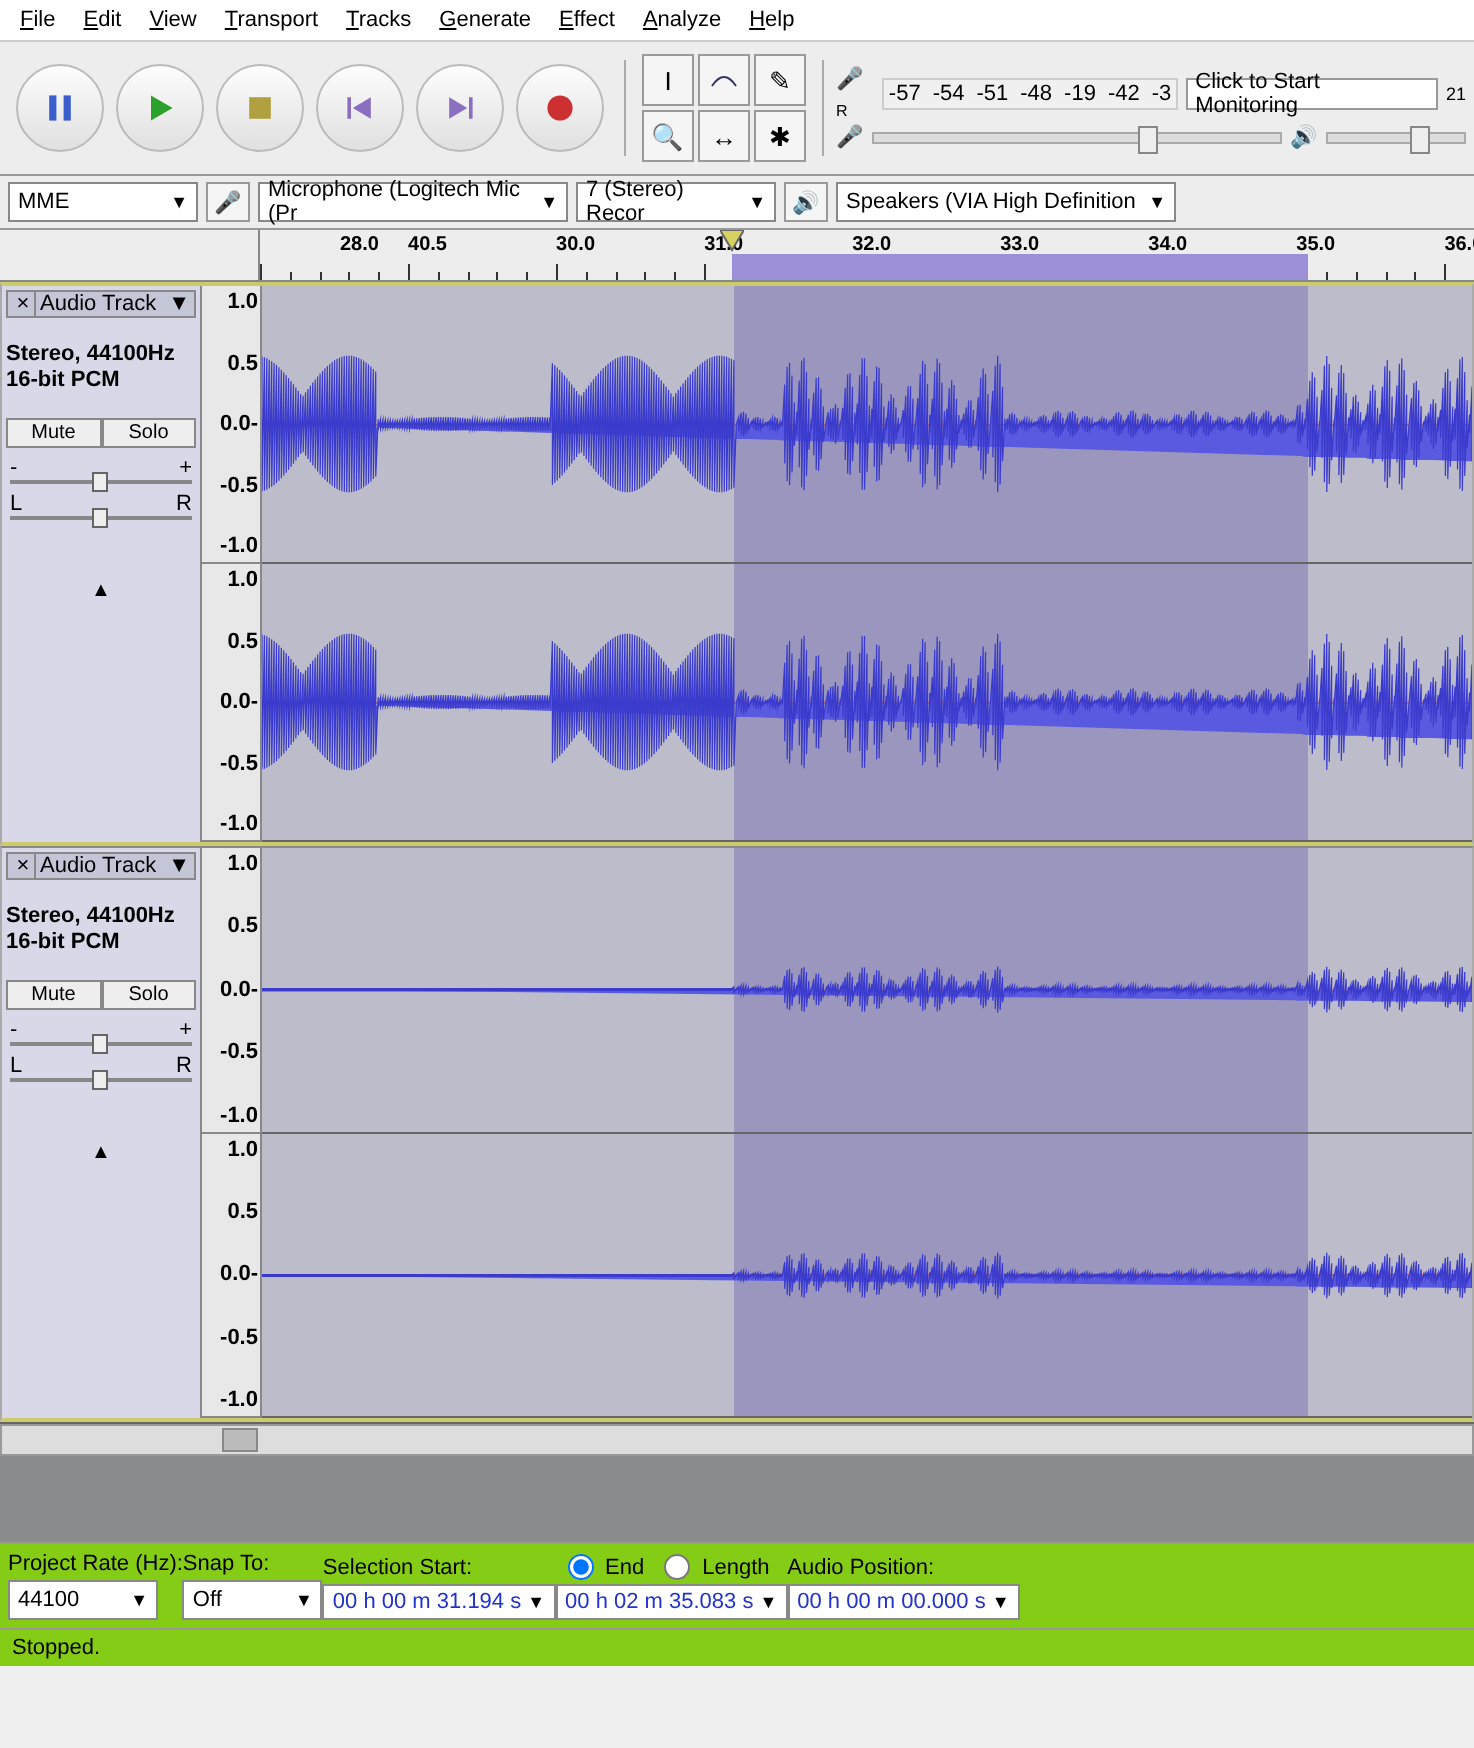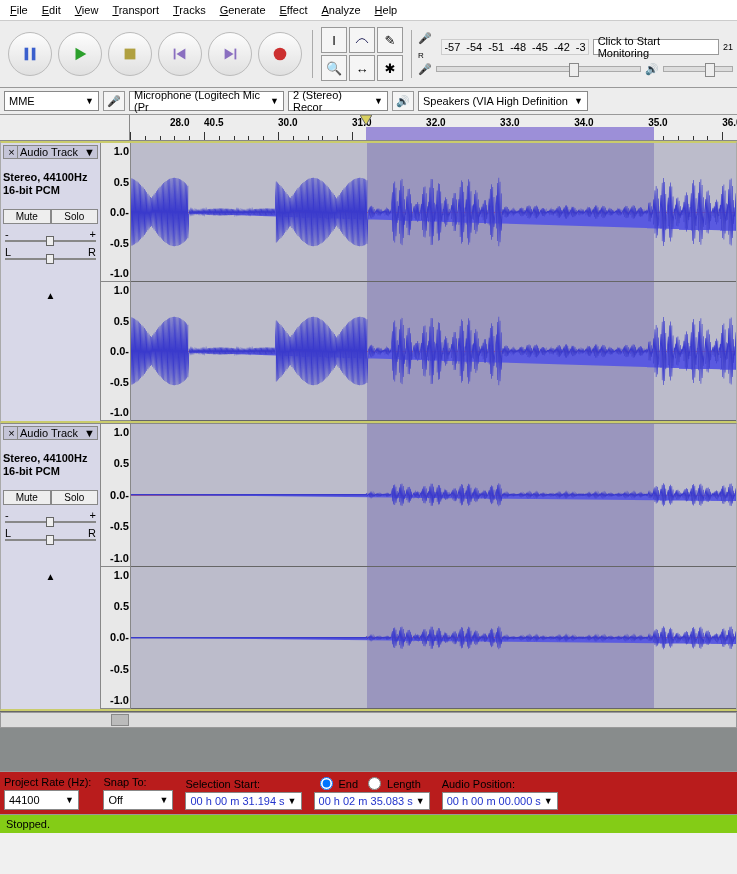--- a/index.html
+++ b/index.html
@@ -59,21 +59,21 @@
 .wave-col { flex: 1; background: #bcbccb; display: flex; flex-direction: column; position: relative; }
 .channel { flex: 1; position: relative; border-bottom: 1px solid #666; background: #bcbccb; overflow: hidden; }
 .selection-bg { position: absolute; top: 0; bottom: 0; background: #7d76b5; opacity: 0.55; }
 .center-line { position: absolute; top: 50%; left: 0; right: 0; height: 1px; background: #d33; opacity:0.6; }
 .wave-svg { position: absolute; top: 0; left: 0; width: 100%; height: 100%; }
 
 .bottom-gap { height: 60px; background: #888c8c; border-top:1px solid #666; position:relative; }
 .bottom-gap .hscroll { position:absolute; top:0; left:0; right:0; height:16px; background:#ddd; border:1px solid #999; }
 .bottom-gap .hscroll .thumb { position:absolute; top:1px; height:12px; background:#bbb; border:1px solid #888; left:110px; width:18px; }
 
-.sel-bar { background: #b91c1c; border-top: 1px solid #999; padding: 4px; display: flex; gap: 12px; align-items: flex-end; }
+.sel-bar { background: #84cc16; border-top: 1px solid #999; padding: 4px; display: flex; align-items: flex-end; }
 .sel-group { display: flex; flex-direction: column; gap: 2px; }
 .sel-group label { font-size: 11px; }
 .time-input { background: #fff; border: 1px solid #888; padding: 2px 4px; display: flex; align-items: center; font-family: monospace; font-size: 12px; }
 .time-input .seg { color: #2233cc; }
 .time-input .arrow { font-size: 9px; margin-left: 3px; }
 .radio-row { display: flex; gap: 4px; align-items: center; }
 .radio-row input { margin: 0 2px 0 6px; }
 
 .status-bar { background: #84cc16; border-top: 1px solid #999; padding: 3px 6px; display: flex; gap: 60px; font-size: 11px; }
 </style>
@@ -148,21 +148,21 @@
 
   <div class="meter-area">
     <div class="meter-row">
       <span>🎤<sub style="font-size:8px;">R</sub></span>
       <div class="meter-scale">
         <div class="meter-nums">
           <span>-57</span>
           <span>-54</span>
           <span>-51</span>
           <span>-48</span>
-          <span>-45</span>
+          <span>-19</span>
           <span>-42</span>
           <span>-3</span>
         </div>
       </div>
       <div class="monitor-box">Click to Start Monitoring</div>
       <span style="font-size:9px;">21</span>
     </div>
     <div class="meter-row">
       <span>🎤</span>
       <div class="slider-bar">
@@ -180,21 +180,21 @@
   <div class="dropdown" style="width:95px;">
       <span>MME</span>
       <span class="arrow">▼</span>
     </div>
   <div class="icon-btn">🎤</div>
   <div class="dropdown" style="width:155px;">
       <span>Microphone (Logitech Mic (Pr</span>
       <span class="arrow">▼</span>
     </div>
   <div class="dropdown" style="width:100px;">
-      <span>2 (Stereo) Recor</span>
+      <span>7 (Stereo) Recor</span>
       <span class="arrow">▼</span>
     </div>
   <div class="icon-btn">🔊</div>
   <div class="dropdown" style="width:170px;">
       <span>Speakers (VIA High Definition</span>
       <span class="arrow">▼</span>
     </div>
 </div>
 
 <div class="timeline">

